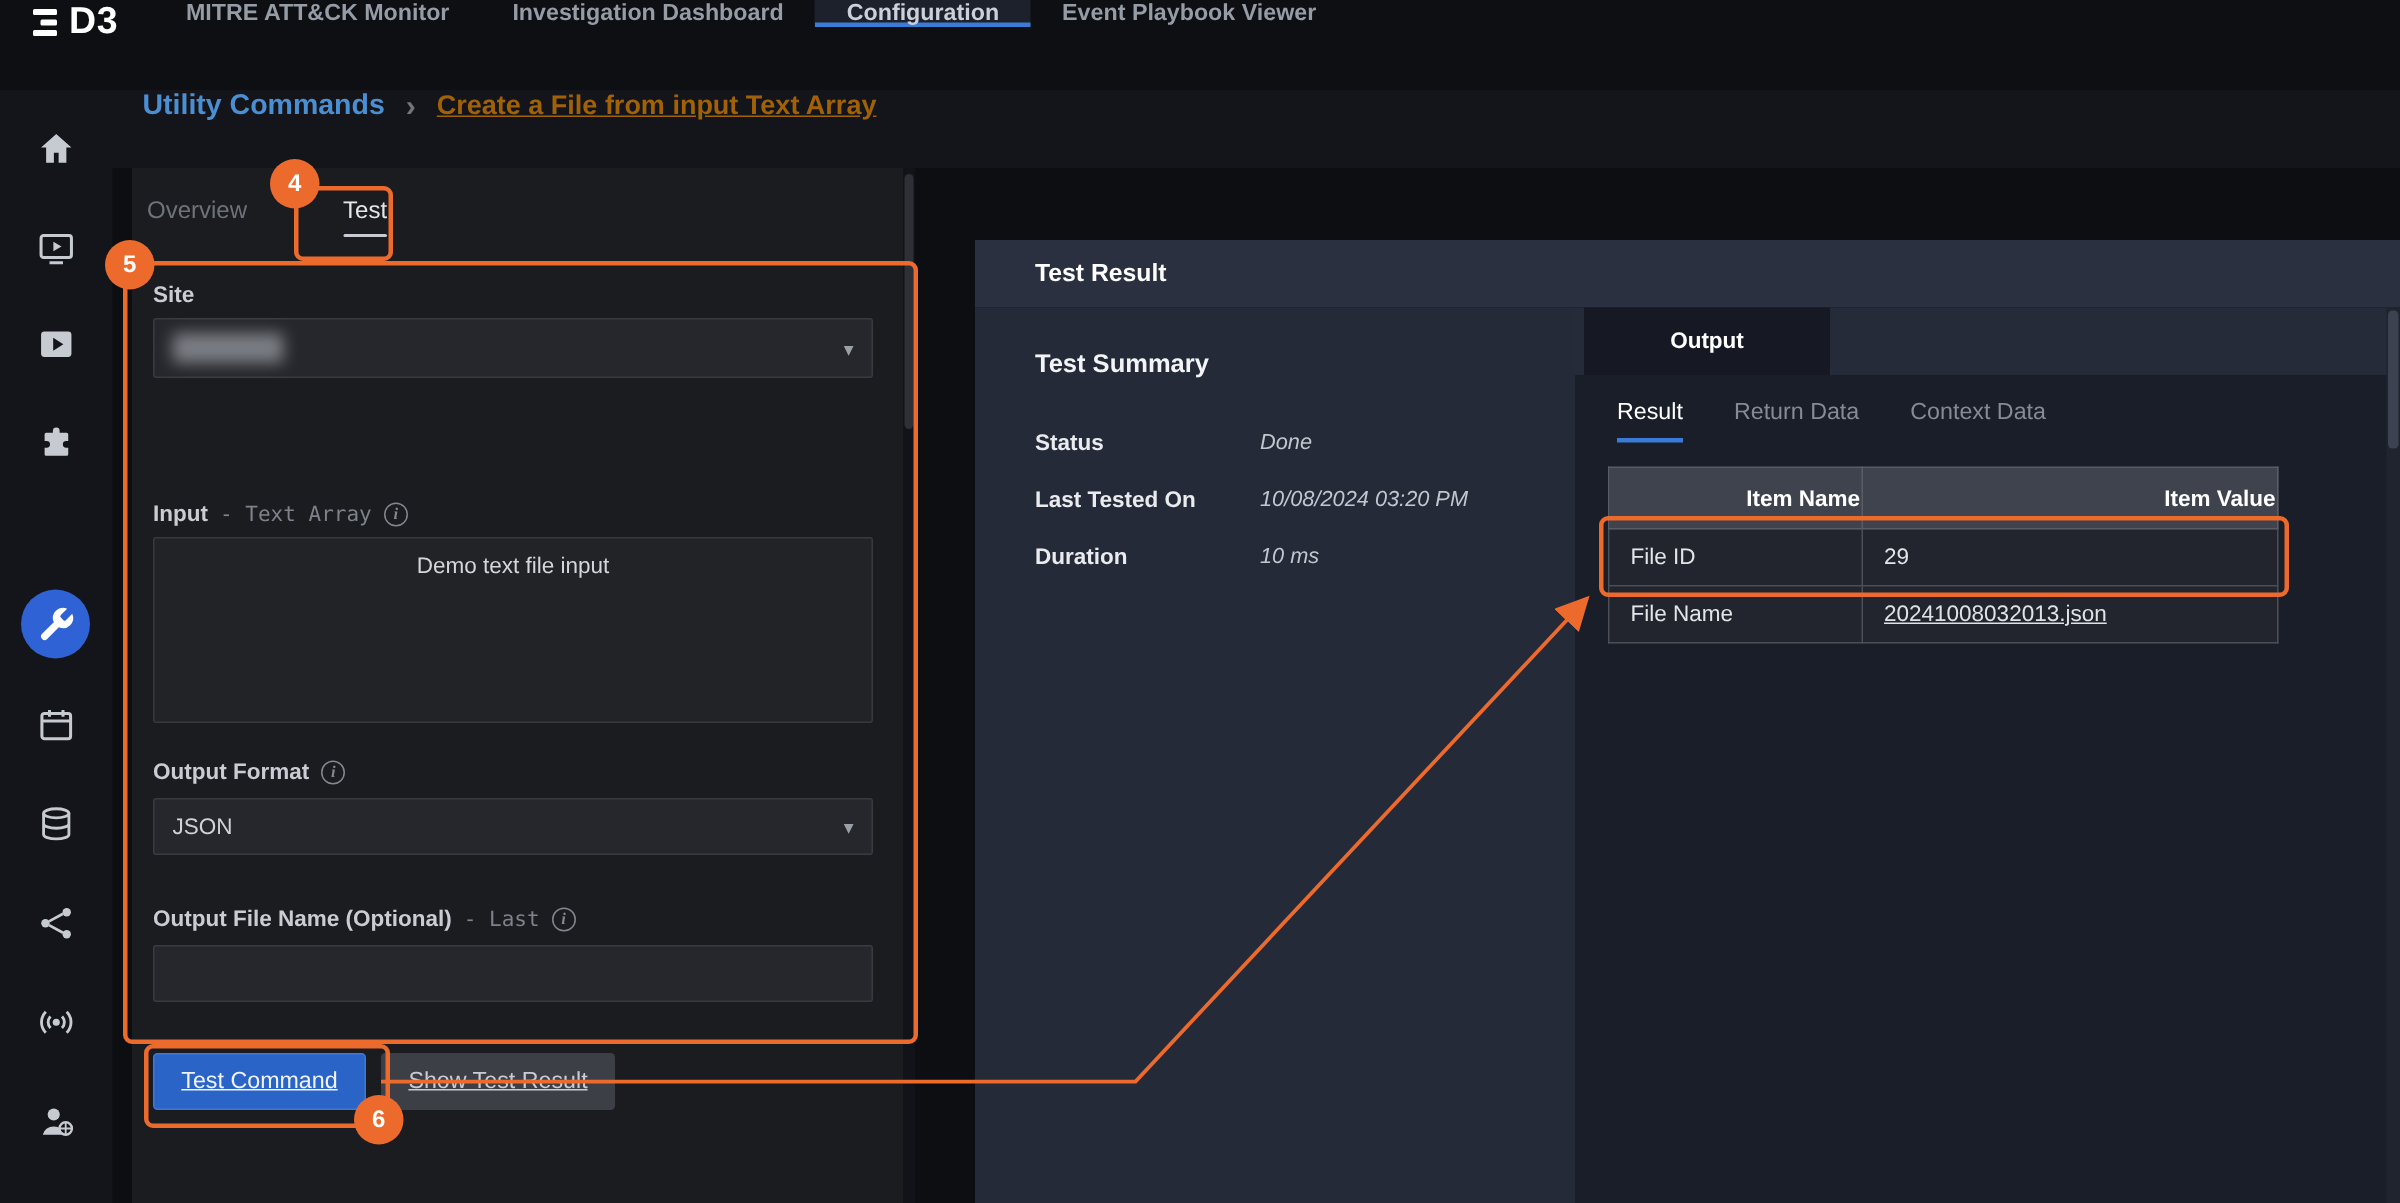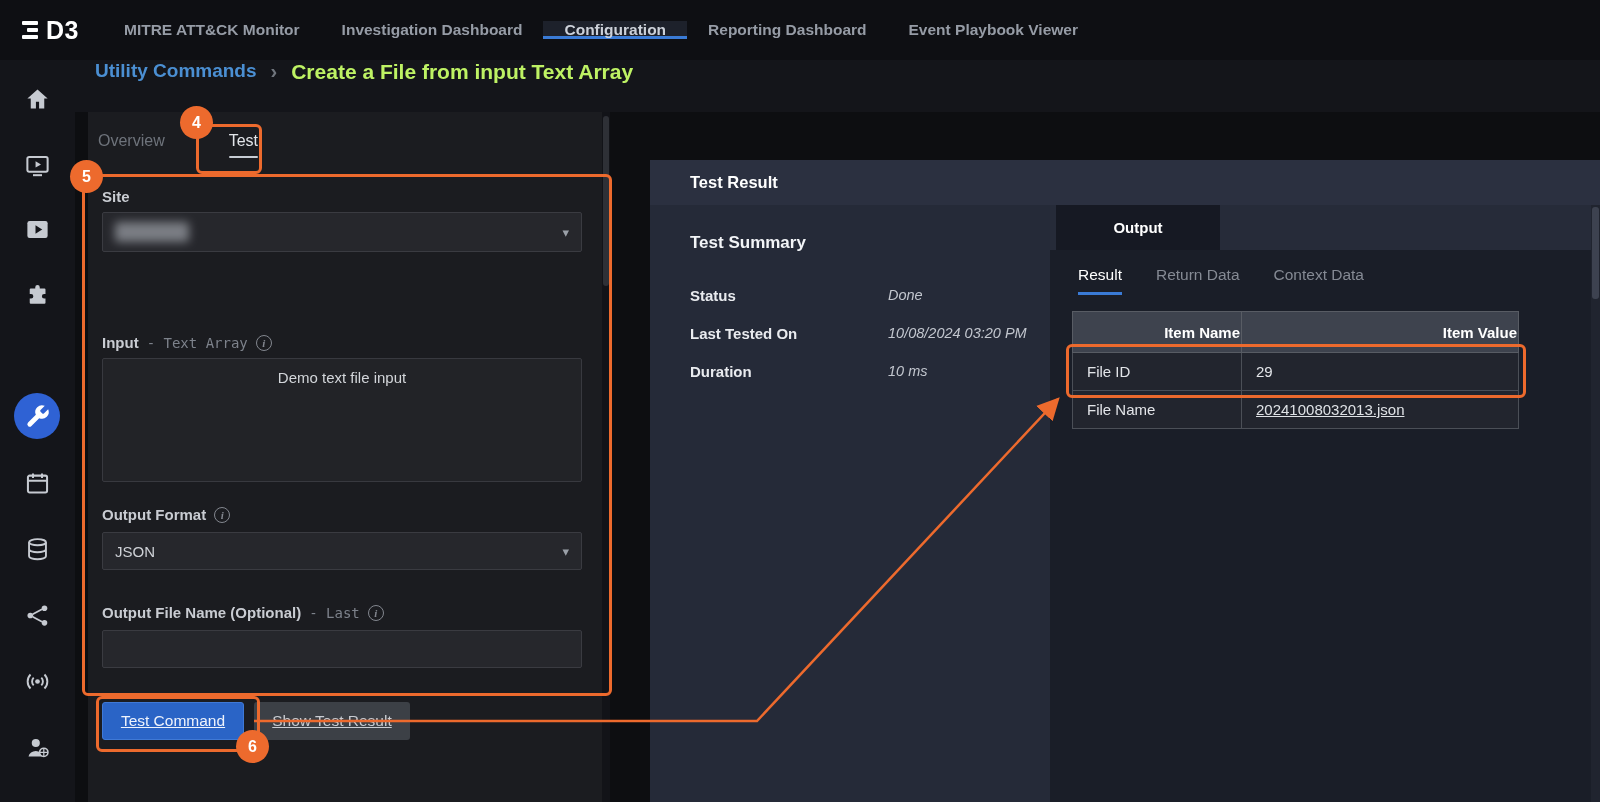--- a/index.html
+++ b/index.html
@@ -1,33 +1,33 @@
 <!DOCTYPE html>
 <html><head>
 <meta charset="utf-8">
 <style>
   html,body{margin:0;padding:0;width:1600px;height:802px;overflow:hidden;background:#0d0e11;
     font-family:"Liberation Sans",sans-serif;}
   #app{position:relative;width:1600px;height:802px;}
 
   
-  .topnav{position:absolute;left:0;top:0;width:1600px;height:60px;background:#0e0f13;display:flex;align-items:center;z-index:5;}
+  .topnav{position:absolute;left:0;top:0;width:1600px;height:60px;background:#0e0f13;display:flex;align-items:flex-start;z-index:5;}
   .logo{display:flex;align-items:center;gap:8px;padding:0 24px 0 22px;cursor:pointer;}
   .logo-bars{display:flex;flex-direction:column;gap:3px;}
   .logo-bars i{display:block;width:16px;height:4px;background:#fff;border-radius:1px;}
   .logo-bars i:nth-child(2){width:11px;align-self:flex-end;}
   .logo-text{color:#fff;font-weight:bold;font-size:25px;letter-spacing:.5px;}
   .nav-item{display:flex;align-items:center;padding:0 21px;color:#969ca6;font-weight:bold;font-size:15.5px;cursor:pointer;white-space:nowrap;}
   .nav-item.active{background:#1d212b;color:#ccd1d9;box-shadow:inset 0 -3px 0 #3a7bd6;}
 
   
   .crumbbar{position:absolute;left:0;top:60px;width:1600px;height:52px;background:#14151a;display:flex;gap:14px;padding-left:95px;box-sizing:border-box;}
   .crumb-link{color:#4b8fd3;font-weight:bold;font-size:19px;cursor:pointer;}
   .crumb-sep{color:#70757d;font-weight:bold;font-size:20px;}
-  .crumb-current{color:#bef264;font-weight:bold;font-size:21px;}
+  .crumb-current{color:#a16207;font-weight:bold;font-size:18px;text-decoration:underline;}
 
   .sidebar{position:absolute;left:0;top:60px;width:75px;height:742px;background:#14151a;z-index:4;}
   .side-icon{position:absolute;left:22px;width:30px;height:30px;display:flex;align-items:center;justify-content:center;cursor:pointer;}
   .side-icon svg{width:27px;height:27px;}
   .side-icon.active-wrap{left:14px;width:46px;height:46px;background:#2f62d4;border-radius:50%;}
 
   
   .form-panel{position:absolute;left:88px;top:112px;width:522px;height:690px;background:#1b1c20;z-index:3;}
   .panel-scroll{position:absolute;right:0;top:0;width:8px;height:690px;background:#121318;}
   .panel-scroll i{position:absolute;top:4px;left:1px;width:6px;height:170px;background:#2e3036;border-radius:3px;display:block;}
@@ -50,21 +50,21 @@
   .btn{position:absolute;height:38px;display:flex;align-items:center;justify-content:center;font-size:15.5px;border-radius:3px;cursor:pointer;box-sizing:border-box;text-decoration:underline;}
   .btn-primary{left:14px;top:590px;width:142px;background:#2a64c6;color:#eef3fc;border:1px solid #3f79d6;}
   .btn-secondary{left:166px;top:590px;width:156px;background:#3c4046;color:#c9ccd2;}
 
   
   .tr-panel{position:absolute;left:650px;top:160px;width:950px;height:642px;z-index:3;}
   .tr-header{height:45px;background:#2b3040;color:#fff;font-weight:bold;font-size:16.5px;display:flex;align-items:center;padding-left:40px;}
   .tr-body{display:flex;height:597px;}
   .tr-summary{width:400px;background:#252a38;box-sizing:border-box;padding:28px 0 0 40px;}
   .tr-summary h2{margin:0 0 34px 0;color:#f2f4f7;font-size:17px;font-weight:bold;}
-  .sum-row{display:flex;margin-bottom:21px;gap:48px;}
+  .sum-row{display:flex;margin-bottom:21px;}
   .sum-label{width:150px;color:#e9ebef;font-weight:bold;font-size:15px;}
   .sum-value{color:#c2c6ce;font-size:14.5px;font-style:italic;}
   .tr-output{flex:1;background:#1a1e28;position:relative;}
   .out-band{height:45px;background:#262b39;display:flex;}
   .out-tab{margin-left:6px;width:164px;height:45px;background:#161923;color:#fff;font-weight:bold;font-size:15px;display:flex;align-items:center;justify-content:center;cursor:pointer;}
   .subtabs{display:flex;gap:34px;padding:16px 0 0 28px;font-size:15.5px;}
   .subtab{color:#858a94;cursor:pointer;padding-bottom:8px;}
   .subtab.active{color:#fff;border-bottom:3px solid #3a7bd6;}
   .out-table{position:absolute;left:22px;top:106px;border-collapse:collapse;}
   .out-table th{width:166px;height:38px;background:#3e434e;color:#fff;font-weight:bold;font-size:15px;border:1px solid #585c64;text-align:right;}
@@ -91,21 +91,20 @@
       <span class="logo-bars" data-interactable="false">
           <i></i>
           <i></i>
           <i></i>
         </span>
       <span class="logo-text" data-interactable="false">D3</span>
     </div>
     <div class="nav-item" data-interactable="true">MITRE ATT&amp;CK Monitor</div>
     <div class="nav-item" data-interactable="true">Investigation Dashboard</div>
     <div class="nav-item active" data-interactable="true">Configuration</div>
-    <div class="nav-item" data-interactable="true">Reporting Dashboard</div>
     <div class="nav-item" data-interactable="true">Event Playbook Viewer</div>
   </div>
 
   <div class="crumbbar" data-interactable="false">
     <span class="crumb-link" data-interactable="true">Utility Commands</span>
     <span class="crumb-sep" data-interactable="false">›</span>
     <span class="crumb-current" data-interactable="false">Create a File from input Text Array</span>
   </div>
 
   <div class="sidebar" data-interactable="false">

